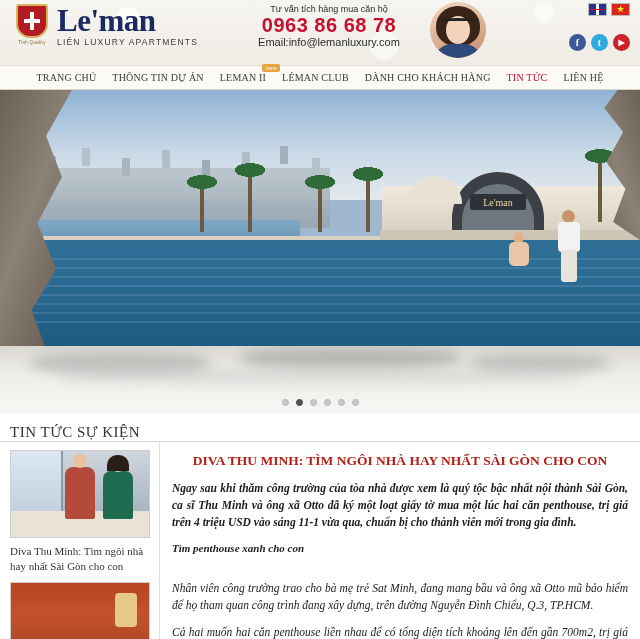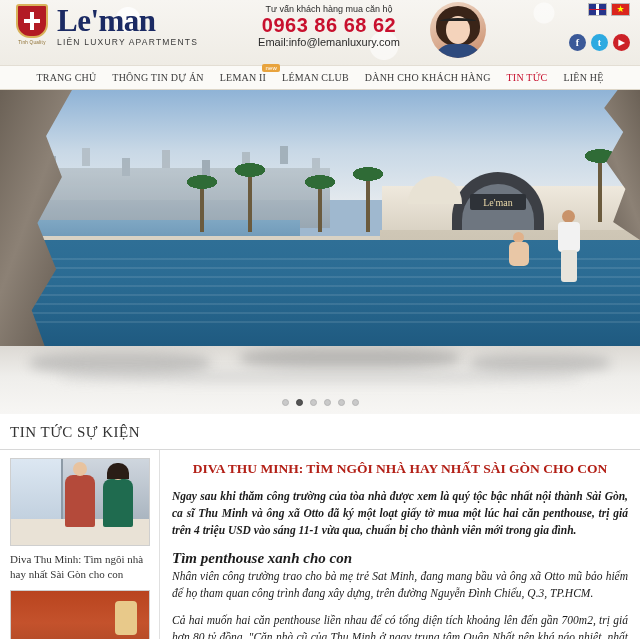--- a/index.html
+++ b/index.html
@@ -357,21 +357,21 @@
     width: 7px; height: 7px; border-radius: 50%;
     background: #c9c9c9;
     border: 1px solid #b5b5b5;
     cursor: pointer;
   }
   .dot.active { background: #555; border-color: #444; }
 
   
   .section-title {
     width: 640px;
-    padding: 10px 0 8px 10px;
+    padding: 10px 0 0 10px;
     font-family: "Liberation Serif", serif;
     font-size: 15px;
     color: #333;
     letter-spacing: .5px;
     border-bottom: 1px solid #d8d8d8;
   }
 
   
   .content {
     display: flex;
@@ -459,25 +459,25 @@
     font-size: 11.5px;
     line-height: 17px;
     color: #1c1c1c;
     font-weight: bold;
     font-style: italic;
     margin-bottom: 11px;
     text-align: justify;
   }
   .subhead {
     font-family: "Liberation Serif", serif;
-    font-size: 15px;
+    font-size: 11px;
     color: #1c1c1c;
     font-weight: bold;
     font-style: italic;
-    margin-bottom: 1px;
+    margin-bottom: 26px;
   }
   .para {
     font-family: "Liberation Serif", serif;
     font-size: 11.5px;
     line-height: 17px;
     color: #1c1c1c;
     font-style: italic;
     margin-bottom: 10px;
     text-align: justify;
   }
@@ -495,22 +495,22 @@
         <div class="shield"></div>
         <div class="shield-caption">Tinh Quality</div>
       </div>
       <div class="logo-text">
         <div class="logo-name">Le'man</div>
         <div class="logo-sub">LIÊN LUXURY APARTMENTS</div>
       </div>
     </div>
 
     <div class="header-contact">
-      <div class="hc-line1">Tư vấn khách hàng mua căn hộ</div>
-      <div class="hc-phone">0963 86 68 62</div>
+      <div class="hc-line1">Tư vấn tích hàng mua căn hộ</div>
+      <div class="hc-phone">0963 86 68 78</div>
       <div class="hc-email">Email:info@lemanluxury.com</div>
     </div>
 
     <div class="header-girl">
       <div class="girl-hair"></div>
       <div class="girl-face"></div>
       <div class="girl-head-set"></div>
       <div class="girl-body"></div>
     </div>
 

